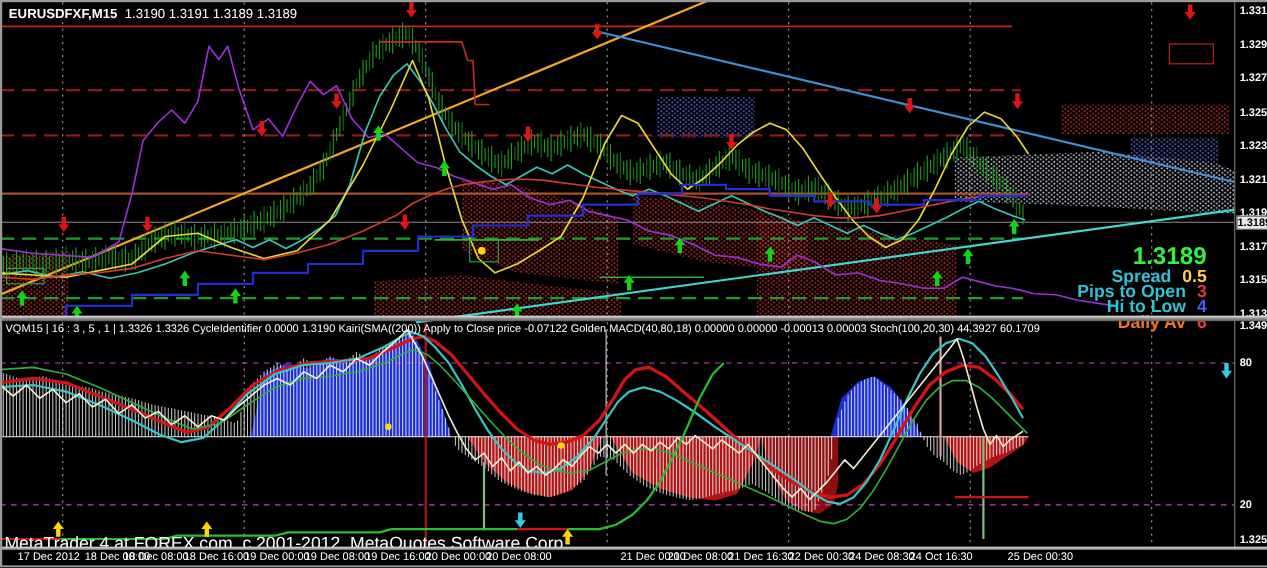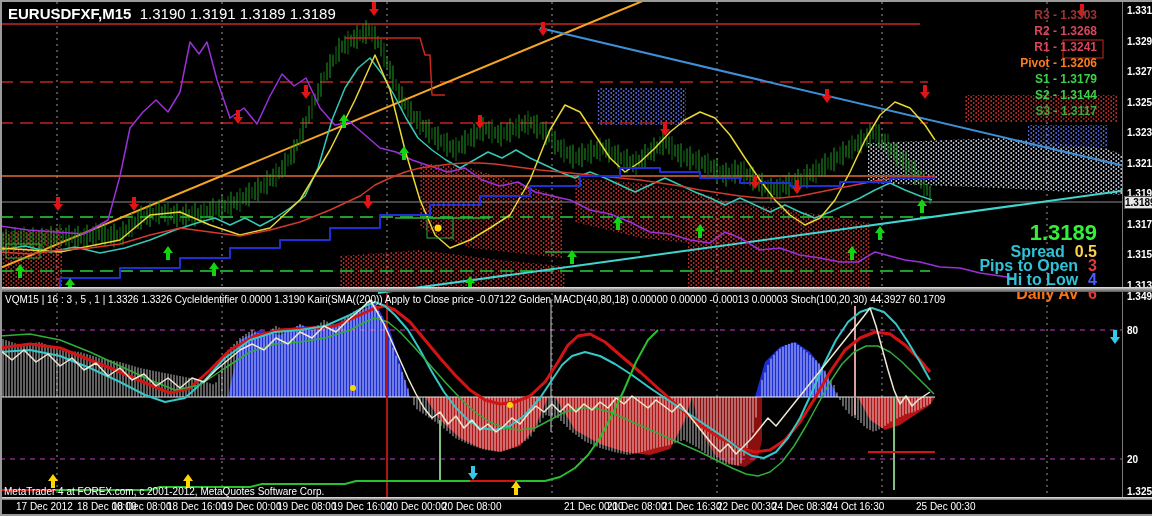--- a/index.html
+++ b/index.html
@@ -2,34 +2,34 @@
 <html><head>
 <meta charset="utf-8">
 <style>
   html,body{margin:0;padding:0;background:#222;}
   #app{position:relative;width:1152px;height:516px;background:#000;overflow:hidden;
        font-family:"Liberation Sans",sans-serif;}
   .frame-top{position:absolute;left:0;top:0;width:1152px;height:2px;background:#9a9a9a;z-index:6;}
   .frame-left{position:absolute;left:0;top:0;width:2px;height:516px;background:#9a9a9a;z-index:6;}
   .frame-bottom{position:absolute;left:0;top:514px;width:1152px;height:2px;background:#9a9a9a;z-index:6;}
   #gfx{position:absolute;left:0;top:0;z-index:1;}
-  .symbol-title{position:absolute;left:8px;top:5px;color:#fff;font-size:15px;z-index:3;}
+  .symbol-title{position:absolute;left:8px;top:5px;color:#fff;font-size:12px;z-index:3;}
   .symbol-title b{font-weight:700;}
   .pivot-panel{position:absolute;top:7px;right:55px;text-align:right;z-index:2;font-size:12px;font-weight:700;line-height:16px;}
   .info-panel{position:absolute;top:221px;right:55px;text-align:right;z-index:2;font-weight:700;}
   .info-price{font-size:22px;line-height:24px;}
   .info-row{font-size:16px;line-height:14px;}
   .info-row .lbl{margin-right:10px;}
   .scale{position:absolute;left:1122px;top:2px;width:30px;height:512px;background:#000;border-left:1px solid #7a7a7a;z-index:2;}
   .scale .tick{position:absolute;left:4px;color:#fff;font-size:10px;font-weight:700;white-space:nowrap;}
   .price-tag{position:absolute;left:1px;width:28px;background:#e8e8e8;color:#000;font-size:10px;font-weight:700;text-align:center;border:1px solid #555;z-index:3;}
   .splitter{position:absolute;left:0;top:287px;width:1152px;height:5px;z-index:5;
             background:linear-gradient(#e8e8e8,#8a8a8a 55%,#5a5a5a);}
   .ind-header{position:absolute;left:5px;top:294px;color:#fff;font-size:10px;z-index:3;white-space:nowrap;}
-  .copyright{position:absolute;left:4px;top:486px;color:#fff;font-size:10px;z-index:3;}
+  .copyright{position:absolute;left:4px;top:486px;color:#fff;font-size:16px;z-index:3;}
   .axis-sep{position:absolute;left:0;top:497px;width:1152px;height:3px;z-index:4;
             background:linear-gradient(#e8e8e8,#6a6a6a);}
   .time-axis{position:absolute;left:0;top:500px;width:1152px;height:14px;z-index:4;background:#000;}
   .time-axis span{position:absolute;top:1px;color:#fff;font-size:10px;white-space:nowrap;}
 </style>
 </head>
 <body>
 
 <div id="app">
   <svg id="gfx" width="1152" height="516" viewBox="0 0 1152 516">
@@ -789,29 +789,20 @@
   <div class="frame-left"></div>
   <div class="frame-bottom"></div>
 
   <div style="position:absolute;left:2px;top:2px;width:1120px;height:286px;z-index:0;"></div>
 
   <div class="symbol-title">
     <b>EURUSDFXF,M15</b>&nbsp;
     <span>1.3190 1.3191 1.3189 1.3189</span>
   </div>
 
-  <div class="pivot-panel">
-      <div style="color: rgb(156, 52, 52);">R3 - 1.3303</div>
-      <div style="color: rgb(216, 70, 95);">R2 - 1.3268</div>
-      <div style="color: rgb(216, 70, 95);">R1 - 1.3241</div>
-      <div style="color: rgb(255, 123, 28);">Pivot - 1.3206</div>
-      <div style="color: rgb(62, 207, 74);">S1 - 1.3179</div>
-      <div style="color: rgb(62, 207, 74);">S2 - 1.3144</div>
-      <div style="color: rgb(55, 169, 63);">S3 - 1.3117</div>
-    </div>
 
   <div class="info-panel">
     <div class="info-price" style="color: rgb(53, 240, 58);">1.3189</div>
     <div>
         <div class="info-row"><span class="lbl" style="color: rgb(47, 195, 216);">Spread</span><span style="color: rgb(255, 210, 74);">0.5</span></div>
         <div class="info-row"><span class="lbl" style="color: rgb(47, 195, 216);">Pips to Open</span><span style="color: rgb(224, 58, 58);">3</span></div>
         <div class="info-row"><span class="lbl" style="color: rgb(47, 195, 216);">Hi to Low</span><span style="color: rgb(74, 92, 255);">4</span></div>
         <div class="info-row"><span class="lbl" style="color: #f97316;">Daily Av</span><span style="color: rgb(224, 58, 58);">6</span></div>
       </div>
   </div>

